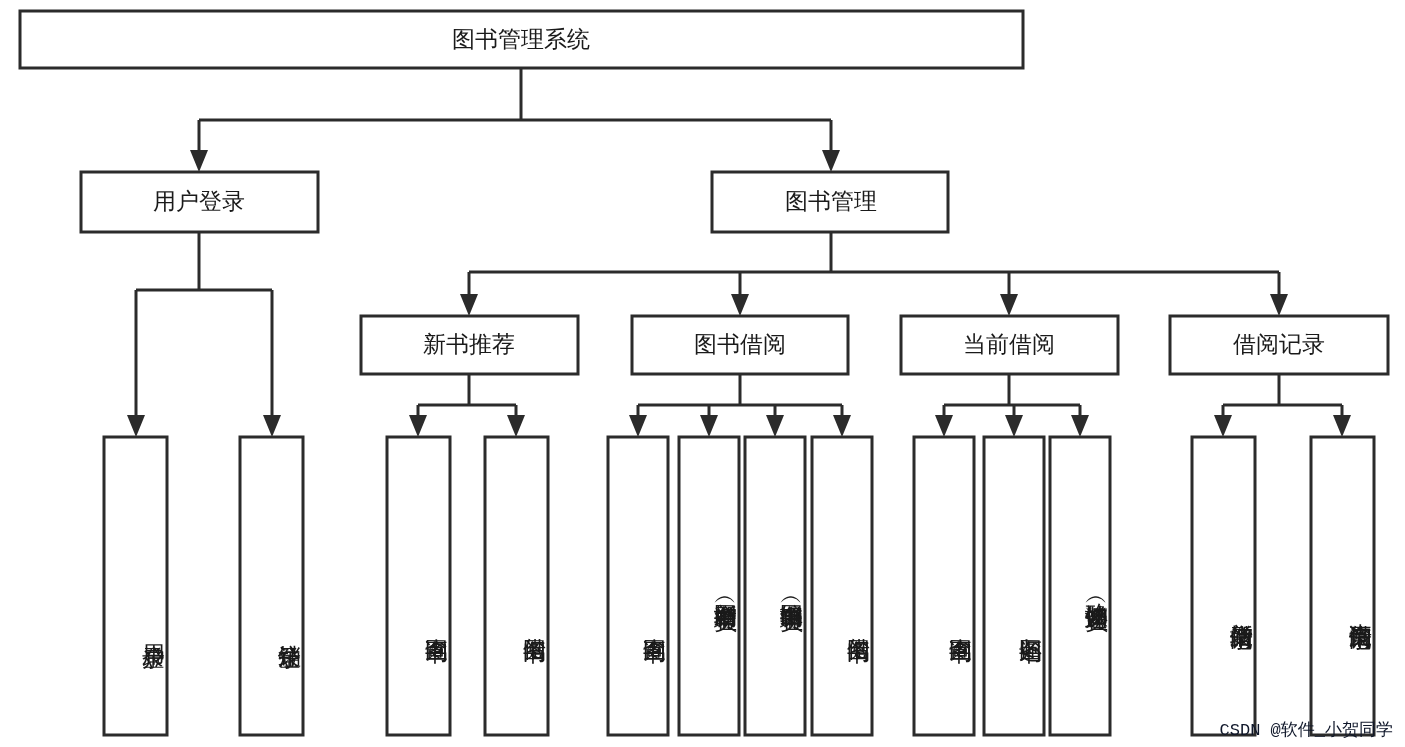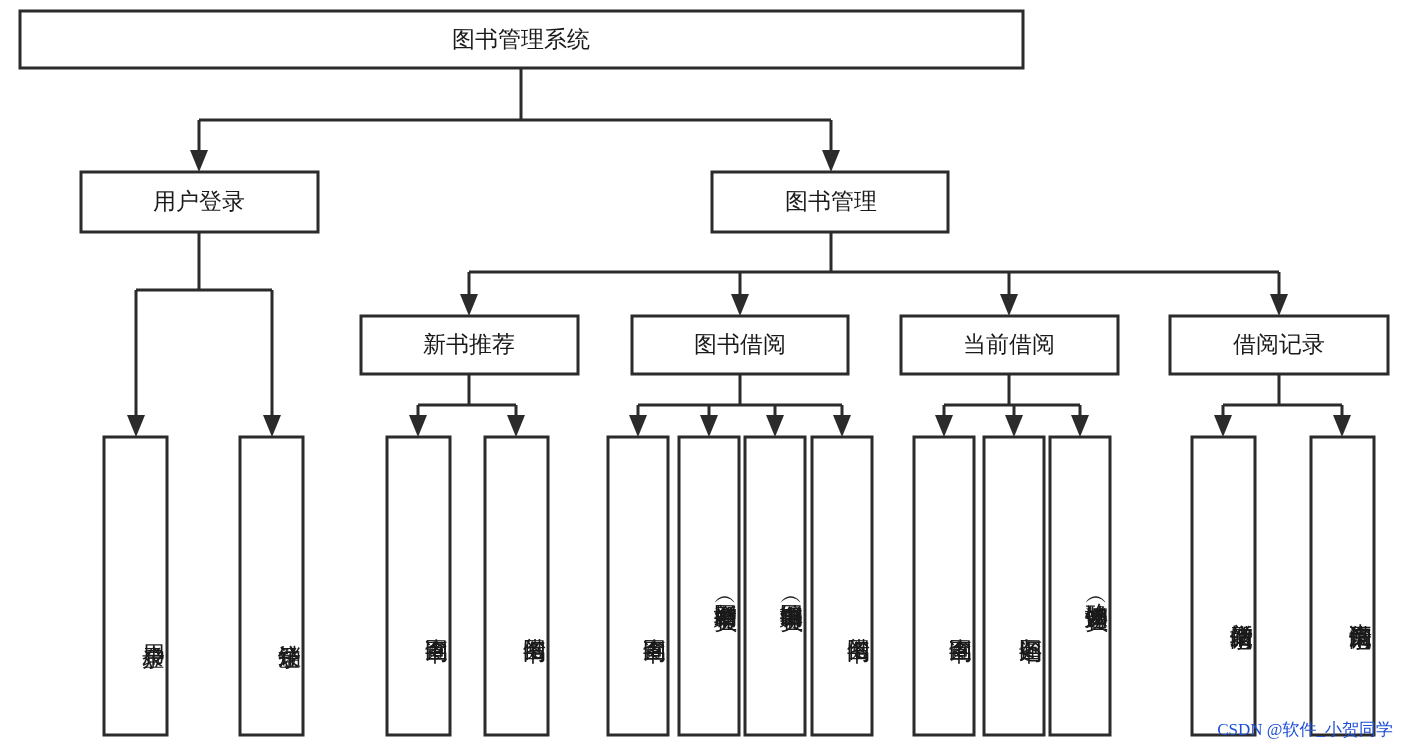--- a/index.html
+++ b/index.html
@@ -60,23 +60,23 @@
     letter-spacing: 1px;
     display: flex;
     align-items: flex-start;
     justify-content: center;
     pointer-events: none;
   }
   .watermark {
     position: absolute;
     right: 12px;
     bottom: 6px;
-    font-family: Liberation Serif, serif;
+    font-family: Liberation Mono, monospace;
     font-size: 17px;
-    color: #1d4ed8;
+    color: #0f172a;
     white-space: nowrap;
   }
 </style>
 </head>
 <body>
 
 <div id="diagram-root">
 
   <svg class="diagram-canvas" viewBox="0 0 1405 747" xmlns="http://www.w3.org/2000/svg">
 

